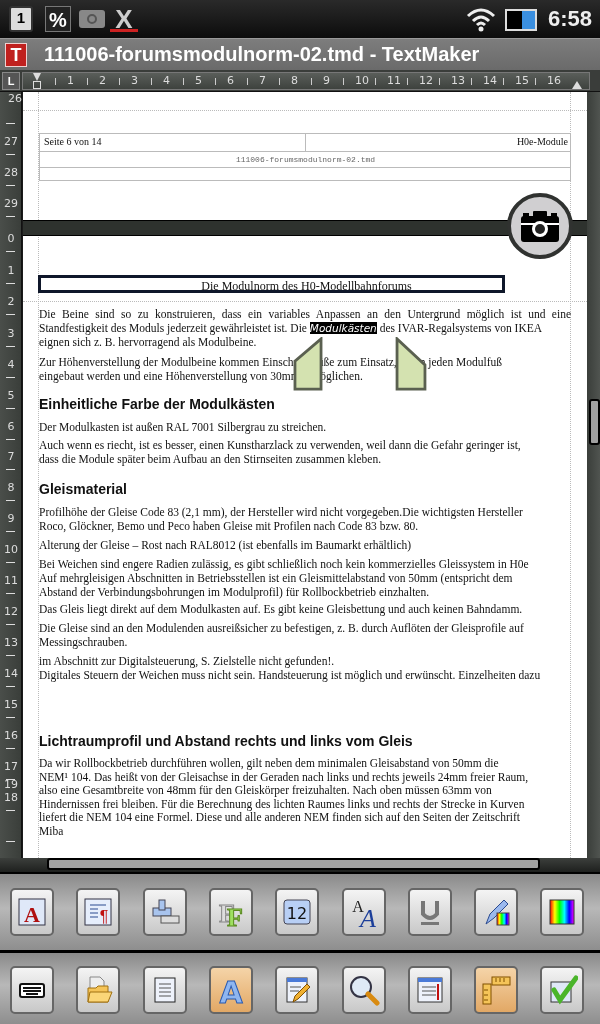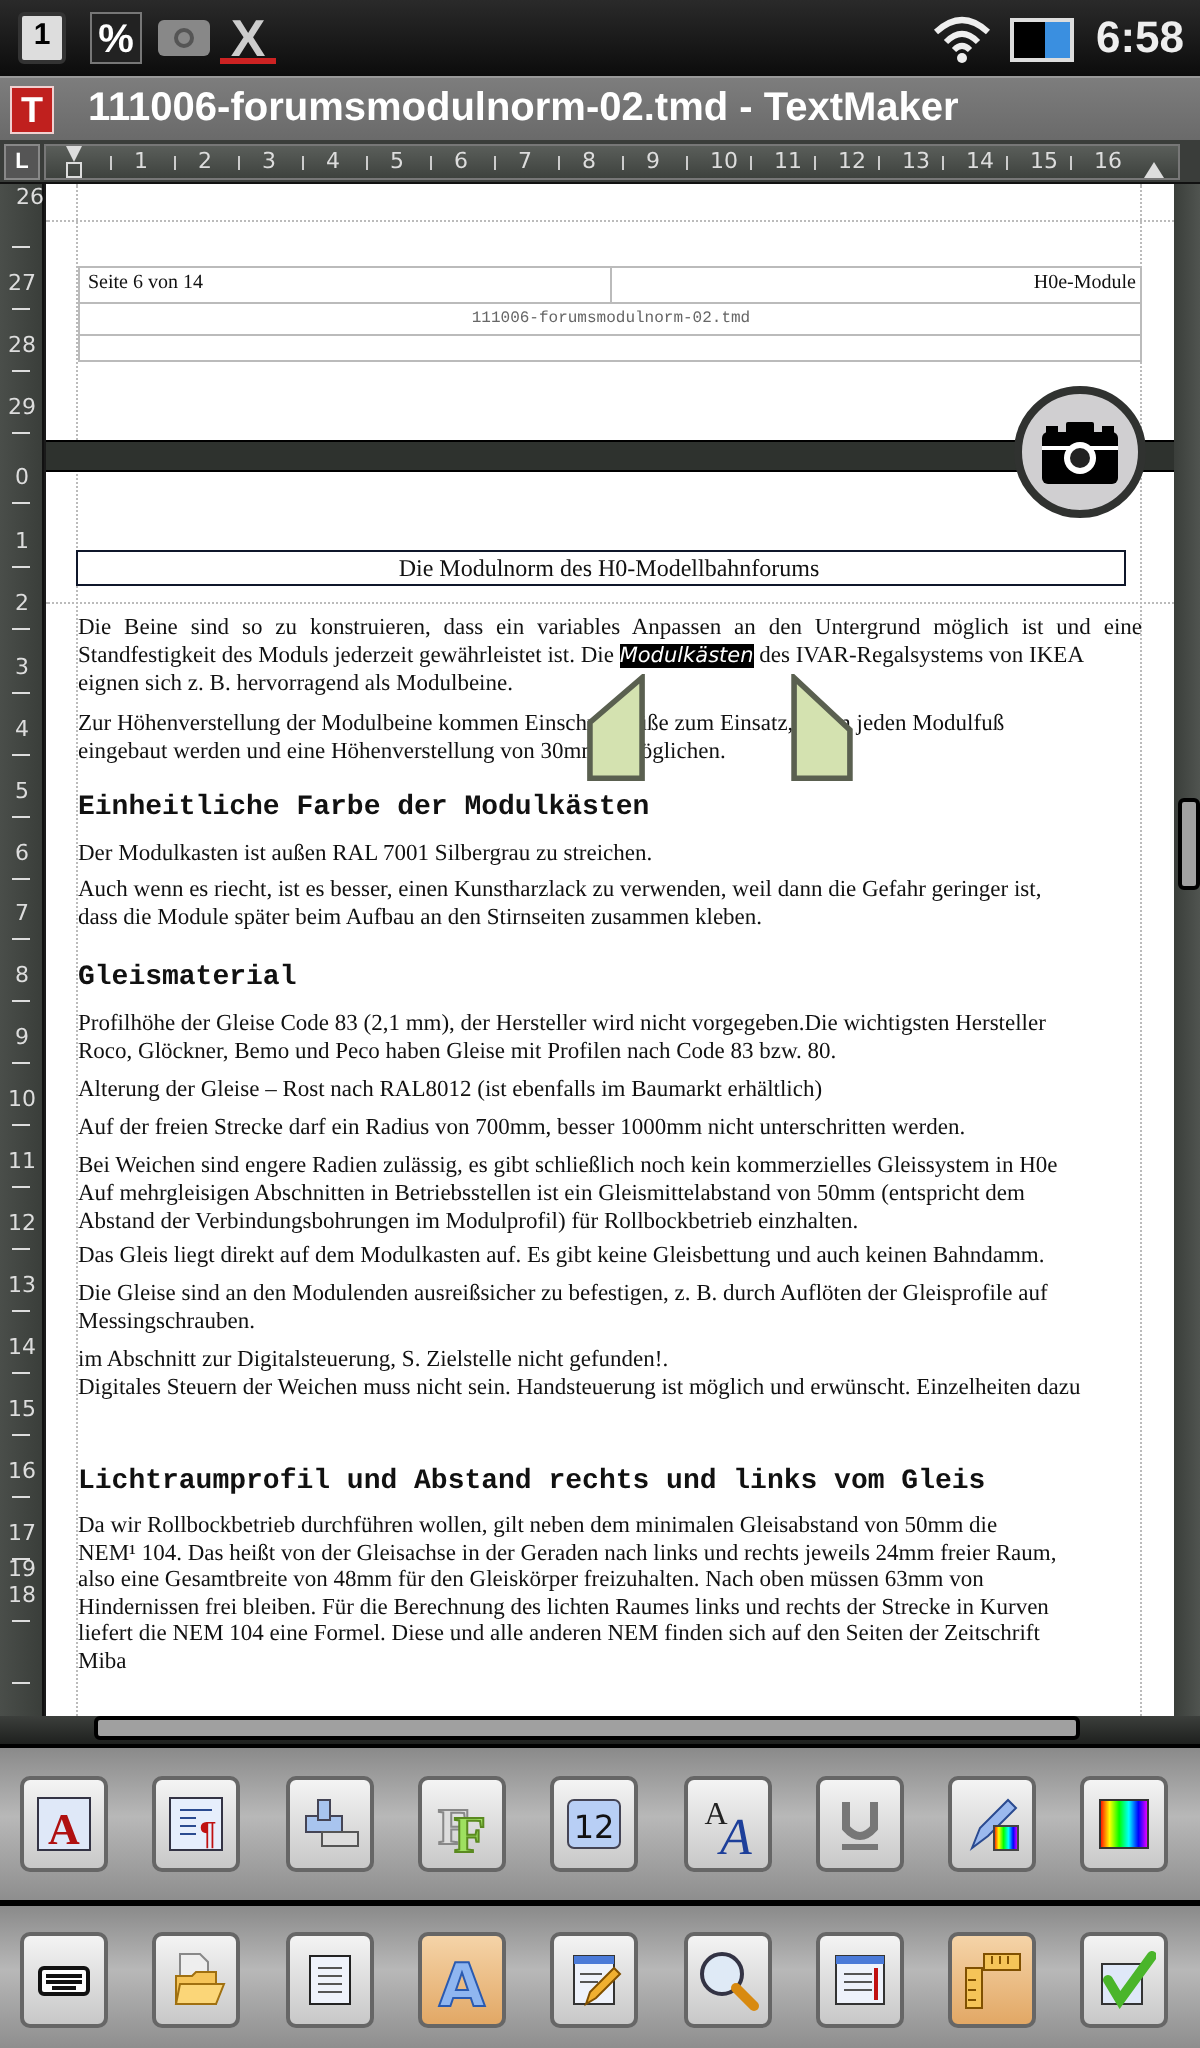--- a/index.html
+++ b/index.html
@@ -18,21 +18,21 @@
 #ruler-v{position:absolute;left:0;top:92px;width:22px;height:766px;background:linear-gradient(90deg,#4a4e4a,#3a3e3a);border-right:1px solid #111}
 .vnum{position:absolute;left:0;width:22px;text-align:center;font-size:11px;color:#ddd;font-family:"DejaVu Sans",sans-serif}
 .vdash{position:absolute;left:6px;width:9px;height:1px;background:#ddd}
 #page{position:absolute;left:23px;top:92px;width:564px;height:766px;background:#fff;overflow:hidden}
 #vscroll-track{position:absolute;left:587px;top:92px;width:13px;height:766px;background:linear-gradient(90deg,#3a3e3a,#505450)}
 #vscroll-thumb{position:absolute;left:589px;top:399px;width:11px;height:46px;background:#a0a0a0;border:2px solid #000;border-radius:3px}
 .doc{position:absolute;font-family:"Liberation Serif",serif;font-size:11.5px;color:#111;line-height:14px}
 .guide-v{position:absolute;width:0;border-left:1px dotted #bbb}
 .guide-h{position:absolute;height:0;border-top:1px dotted #bbb}
 .sp{text-decoration:underline wavy #d01010;text-decoration-thickness:1px;text-underline-offset:2px}
-.h2{position:absolute;font-family:Liberation Mono, monospace;font-weight:bold;font-size:14px;color:#111}
+.h2{position:absolute;font-family:Liberation Sans, sans-serif;font-weight:bold;font-size:14px;color:#111}
 #pagebreak{position:absolute;left:0;top:128px;width:564px;height:16px;background:#2e322e;border-top:1px solid #000;border-bottom:1px solid #000}
 #camera-btn{position:absolute;left:507px;top:193px;width:66px;height:66px;border-radius:50%;background:#d0cfd1;border:4px solid #303230}
 #hscroll{position:absolute;left:0;top:858px;width:600px;height:14px;background:linear-gradient(#3c3f3c,#1e201e)}
 #hscroll-thumb{position:absolute;left:47px;top:858px;width:493px;height:12px;background:#a0a0a0;border:2px solid #000;border-radius:3px}
 .toolbar{position:absolute;left:0;width:600px;background:linear-gradient(#8a8a8a,#b8b8b8 45%,#8e8e8e)}
 #tb1{top:872px;height:78px;border-top:2px solid #000}
 #tb2{top:950px;height:74px;border-top:3px solid #000}
 .tbtn{position:absolute;width:44px;height:48px;border-radius:5px;background:linear-gradient(#f4f4f4,#c8c8c8);border:2px solid #666;display:flex;align-items:center;justify-content:center}
 .tbtn.active{background:linear-gradient(#f5d4a8,#e2a865)}
 .handle{position:absolute;width:32px;height:54px}
@@ -164,21 +164,21 @@
     <div style="position:absolute;left:0;top:0;width:266px;height:18px;border-right:1px solid #bbb;border-bottom:1px solid #bbb"></div>
     <div style="position:absolute;left:266px;top:0;width:265px;height:18px;border-bottom:1px solid #bbb"></div>
     <div style="position:absolute;left:0;top:33px;width:531px;height:1px;background:#bbb"></div>
     <div class="doc" style="left:4px;top:1px;font-size:10px">Seite 6 von 14</div>
     <div class="doc" style="right:2px;top:1px;font-size:10px">H0e-Module</div>
     <div class="doc" style="left:0;width:531px;text-align:center;top:19px;font-family:'Liberation Mono',monospace;font-size:8px;color:#666">111006-forumsmodulnorm-02.tmd</div>
   </div>
 
   <div id="pagebreak"></div>
 
-  <div style="position:absolute;left:15px;top:183px;width:525px;height:18px;border:1px solid #0f172a">
+  <div style="position:absolute;left:15px;top:183px;width:467px;height:18px;border:3px solid #0f172a">
     <div class="doc" style="left:0;top:1px;width:531px;text-align:center;font-size:12px">Die Modulnorm des H0-Modellbahnforums</div>
   </div>
   <div class="guide-h" style="left:0;top:209px;width:564px"></div>
 
   <div class="doc" style="left:16px;top:215px;width:532px">
     <div style="text-align:justify;text-align-last:justify">Die Beine sind so zu konstruieren, dass ein variables Anpassen an den Untergrund möglich ist und eine</div>
     <div style="white-space:nowrap"><span>Standfestigkeit des Moduls jederzeit gewährleistet ist. Die </span><span style="background:#000;color:#fff;font-style:italic;font-family:'DejaVu Sans',sans-serif;font-size:10.5px">Modulkästen</span><span> des IVAR-Regalsystems von IKEA</span></div>
     <div>eignen sich z. B. hervorragend als Modulbeine.</div>
   </div>
   <div class="doc" style="left:16px;top:263px;width:532px">
@@ -191,21 +191,20 @@
     <div style="margin-bottom:4px">Der Modulkasten ist außen RAL 7001 Silbergrau zu streichen.</div>
     <div>Auch wenn es riecht, ist es besser, einen Kunstharzlack zu verwenden, weil dann die Gefahr geringer ist,</div>
     <div>dass die Module später beim Aufbau an den Stirnseiten zusammen kleben.</div>
   </div>
 
   <div class="h2" style="left:16px;top:389px">Gleismaterial</div>
   <div class="doc" style="left:16px;top:413px;width:540px;white-space:nowrap">
     <div>Profilhöhe der Gleise Code 83 (2,1 mm), der Hersteller wird nicht vorgegeben.Die wichtigsten Hersteller</div>
     <div style="margin-bottom:5px">Roco, Glöckner, Bemo und Peco haben Gleise mit Profilen nach Code 83 bzw. 80.</div>
     <div style="margin-bottom:5px">Alterung der Gleise – Rost nach RAL8012 (ist ebenfalls im Baumarkt erhältlich)</div>
-    <div style="margin-bottom:5px">Auf der freien Strecke darf ein Radius von 700mm, besser 1000mm nicht unterschritten werden.</div>
     <div>Bei Weichen sind engere Radien zulässig, es gibt schließlich noch kein kommerzielles Gleissystem in H0e</div>
     <div>Auf mehrgleisigen Abschnitten in Betriebsstellen ist ein Gleismittelabstand von 50mm (entspricht dem</div>
     <div style="margin-bottom:3px">Abstand der Verbindungsbohrungen im Modulprofil) für Rollbockbetrieb einzhalten.</div>
     <div style="margin-bottom:5px">Das Gleis liegt direkt auf dem Modulkasten auf. Es gibt keine Gleisbettung und auch keinen Bahndamm.</div>
     <div>Die Gleise sind an den Modulenden ausreißsicher zu befestigen, z. B. durch Auflöten der Gleisprofile auf</div>
     <div style="margin-bottom:5px">Messingschrauben.</div>
     <div>im Abschnitt zur Digitalsteuerung, S. Zielstelle nicht gefunden!.</div>
     <div>Digitales Steuern der Weichen muss nicht sein. Handsteuerung ist möglich und erwünscht. Einzelheiten dazu</div>
   </div>
 

